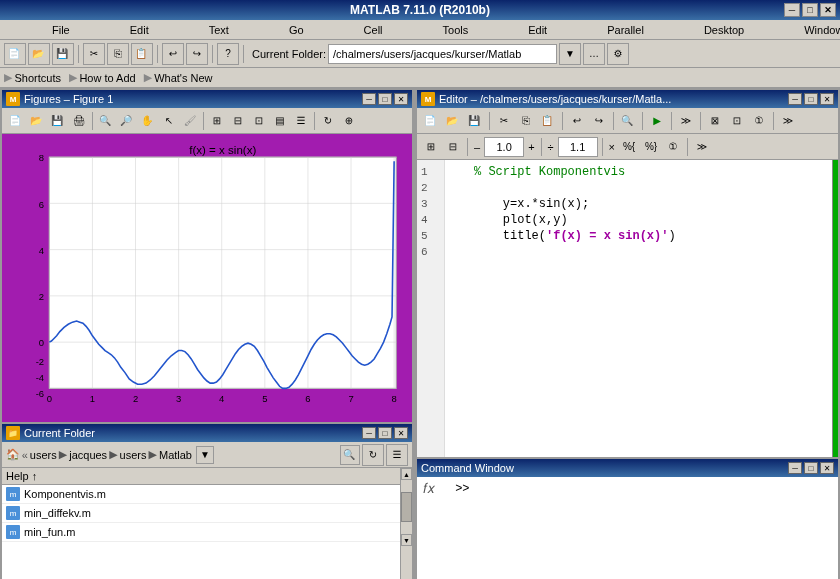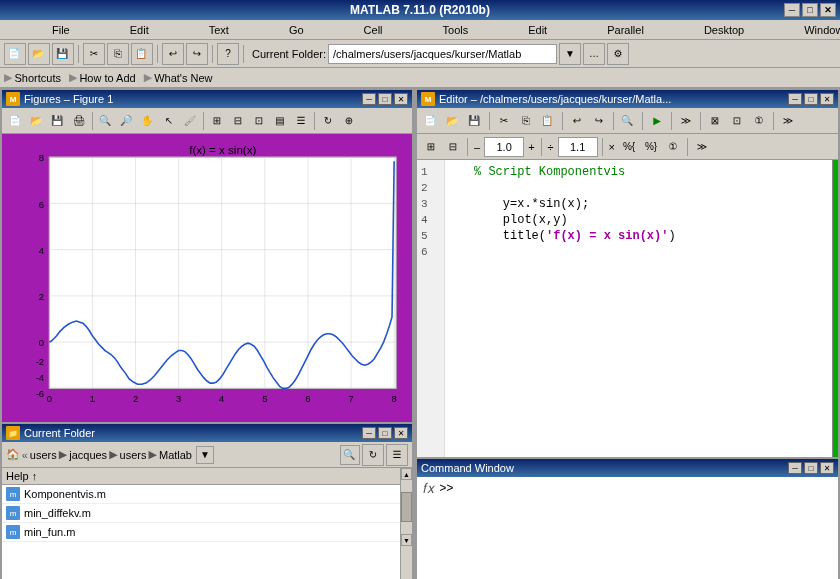--- a/index.html
+++ b/index.html
@@ -393,21 +393,21 @@
       background: white;
       padding: 4px 6px;
       font-family: 'Courier New', monospace;
       font-size: 12px;
       overflow: auto;
     }
     .command-prompt {
       color: #000;
       display: flex;
       align-items: center;
-      gap: 4px;
+      gap: 20px;
     }
     .prompt-icon {
       color: #555;
       font-size: 14px;
     }
 
     
     .v-scrollbar {
       width: 12px;
       background: #d4d0c8;

